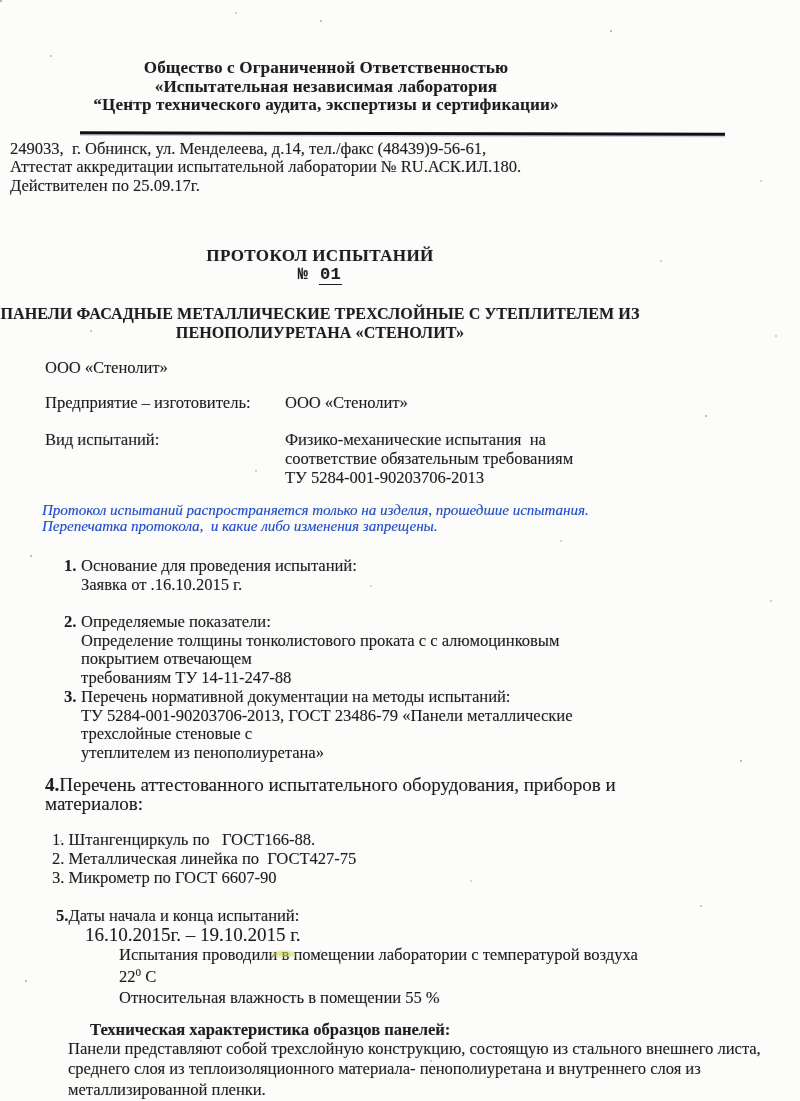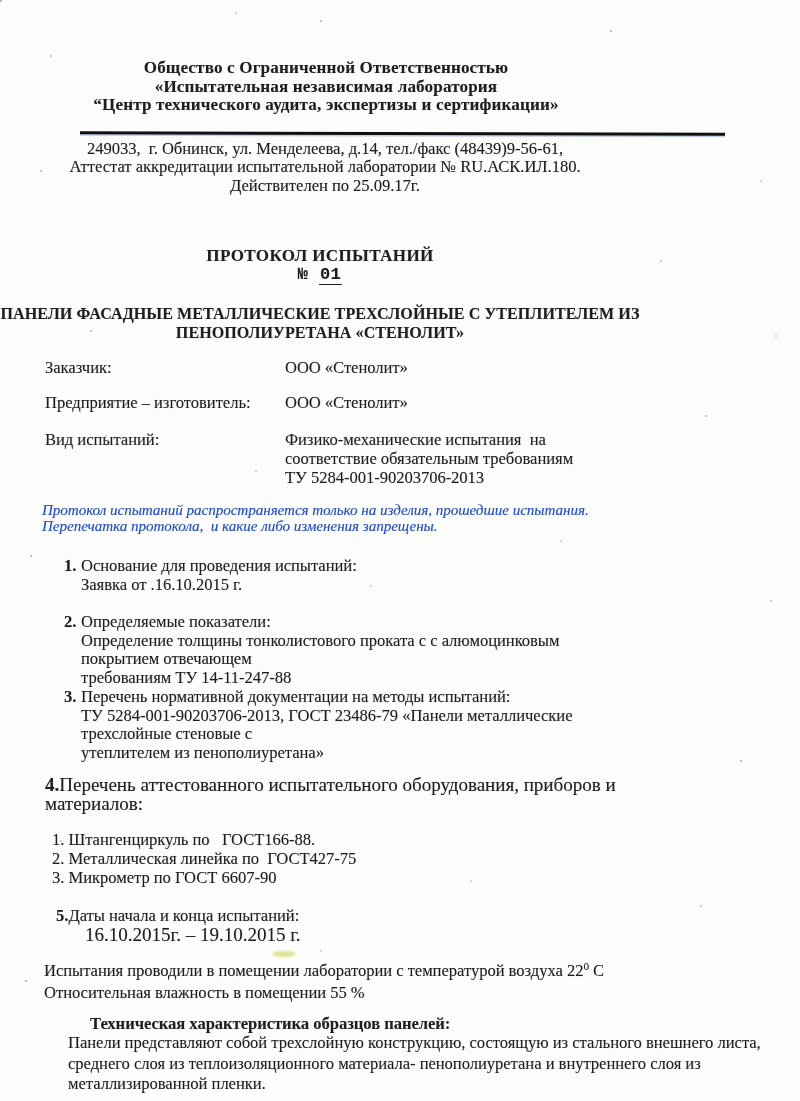--- a/index.html
+++ b/index.html
@@ -30,21 +30,20 @@
     margin-left: 80px;
     margin-top: 17px;
     width: 645px; height: 3px;
     background: #101012;
     transform: rotate(0.14deg);
     box-shadow: 0 1.5px 0 rgba(70,100,170,0.30);
   }
 
   .contact {
     margin-top: 5px;
-    text-align: center;
     font-size: 16.5px;
     line-height: 18.5px;
   }
   .contact div { padding-left: 10px; white-space: pre-wrap; }
 
   
   .protocol {
     margin-top: 52px;
     text-align: center;
     font-weight: bold;
@@ -94,21 +93,21 @@
 
   .sec4 { margin-top: 13px; padding-left: 45px; font-size: 19px; line-height: 19px; }
   .sec-num { font-weight: bold; }
 
   .equipment { margin-top: 17px; padding-left: 52px; font-size: 16.5px; line-height: 19px; }
   .equipment div { white-space: pre-wrap; }
 
   .sec5 { margin-top: 19px; padding-left: 56px; font-size: 16.5px; line-height: 19px; }
   .dates { padding-left: 85px; font-size: 19px; line-height: 19px; }
 
-  .conditions { margin-top: 16px; padding-left: 44px; font-size: 16.5px; line-height: 21.5px; }
+  .conditions { padding-left: 119px; font-size: 16.5px; line-height: 21.5px; }
   .conditions sup { font-size: 11px; vertical-align: super; line-height: 0; }
   .conditions .pre { white-space: pre; }
 
   .tech-title {
     margin-top: 11px; padding-left: 90px;
     font-weight: bold; font-size: 16.5px; line-height: 19px;
   }
   .tech-body {
     padding-left: 68px;
     font-size: 16.5px; line-height: 20.5px;
@@ -167,21 +166,20 @@
       <span>№</span>
       <span class="num">01</span>
     </div>
   </div>
 
   <div class="subject ink">ПАНЕЛИ ФАСАДНЫЕ МЕТАЛЛИЧЕСКИЕ ТРЕХСЛОЙНЫЕ С УТЕПЛИТЕЛЕМ ИЗ
 ПЕНОПОЛИУРЕТАНА «СТЕНОЛИТ»</div>
 
   <div class="fields">
     <div class="field-row r1">
-      <div class="field-label ink">Заказчик:</div>
       <div class="field-value ink">ООО «Стенолит»</div>
     </div>
     <div class="field-row r2">
       <div class="field-label ink">Предприятие – изготовитель:</div>
       <div class="field-value ink">ООО «Стенолит»</div>
     </div>
     <div class="field-row">
       <div class="field-label ink">Вид испытаний:</div>
       <div class="field-value ink">Физико-механические испытания  на
 соответствие обязательным требованиям

